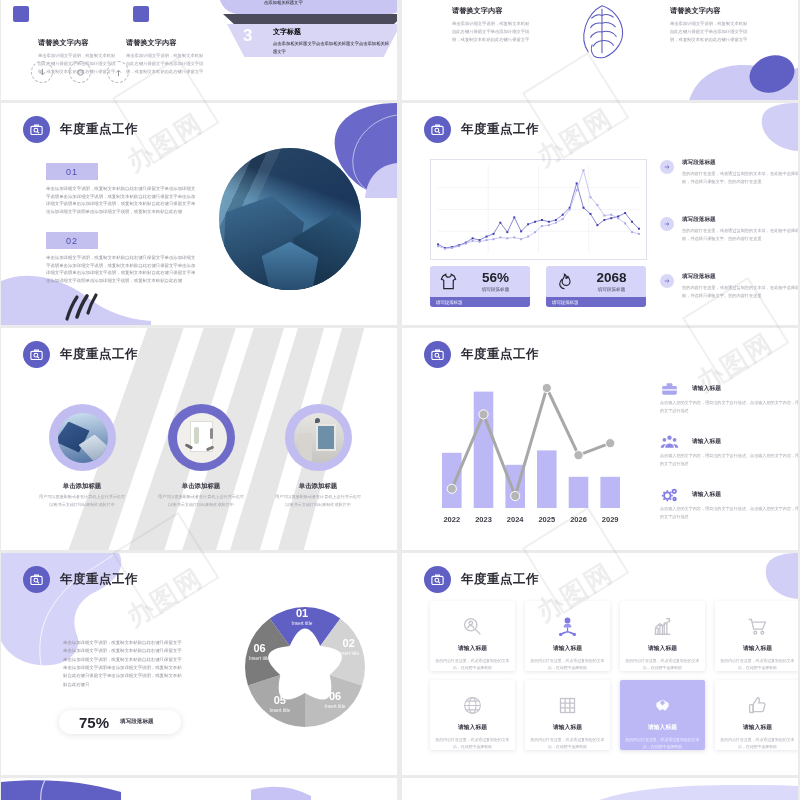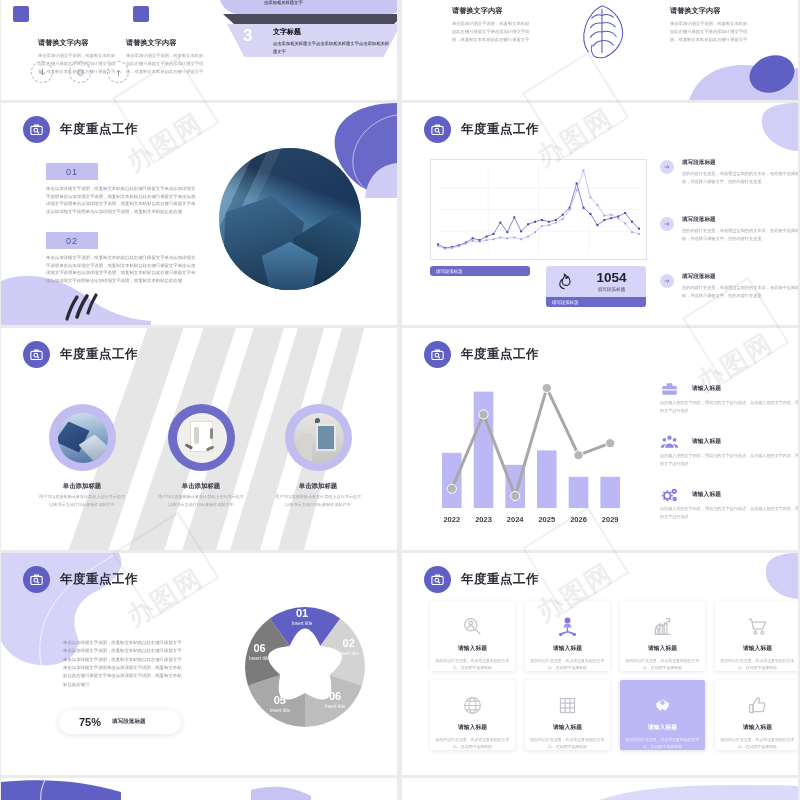--- a/index.html
+++ b/index.html
@@ -101,21 +101,21 @@
 
   
   .pw-label { position:absolute; text-align:center; color:#fff; pointer-events:none; }
   .pw-num { font-size:11px; font-weight:bold; line-height:1; }
   .pw-sub { font-size:4.8px; margin-top:2px; opacity:.92; }
   .pill {
     position:absolute; background:#fff; border-radius:20px;
     box-shadow:0 1px 6px rgba(90,90,130,.16);
     display:flex; align-items:center; gap:11px; padding:0 20px;
   }
-  .pill-num { font-size:11px; font-weight:bold; color:#26262f; }
+  .pill-num { font-size:15px; font-weight:bold; color:#26262f; }
   .pill-lbl { font-size:5.6px; font-weight:bold; color:#3b3b48; }
 
   
   .tile {
     position:absolute; background:#fff; border-radius:2px;
     box-shadow:0 1px 4px rgba(120,120,150,.18);
     display:flex; flex-direction:column; align-items:center; padding-top:15px;
   }
   .tile.hl { background:#bcb8f6; box-shadow:0 1px 4px rgba(120,120,150,.25); }
   .tile-ico { height:22px; display:flex; align-items:center; justify-content:center; }
@@ -351,33 +351,44 @@
           <rect x="174.7" y="55.7" width="2" height="2" fill="#a7a6e8"></rect>
           <rect x="181.7" y="54.8" width="2" height="2" fill="#a7a6e8"></rect>
           <rect x="188.8" y="58.4" width="2" height="2" fill="#a7a6e8"></rect>
           <rect x="195.9" y="63.7" width="2" height="2" fill="#a7a6e8"></rect>
           <rect x="202.9" y="72.6" width="2" height="2" fill="#a7a6e8"></rect>
           <rect x="210.0" y="74.4" width="2" height="2" fill="#a7a6e8"></rect>
         </svg>
     </div>
 
     <div class="stat-card" style="left:28px;top:163px;width:100px;">
+      <div class="stat-top">
+        <div class="stat-icon">
+          <svg viewBox="0 0 24 24" fill="none" stroke="#25252f" stroke-width="1.5">
+            <path d="M8.5 3 5 5 3 9l3 1.5V21h12V10.5L21 9l-2-4-3.5-2a3.5 3.5 0 0 1-7 0Z"></path>
+          </svg>
+        </div>
+        <div class="stat-texts">
+          <div class="stat-num">56%</div>
+          <div class="stat-sub">填写段落标题</div>
+        </div>
+      </div>
       <div class="stat-foot">填写段落标题</div>
     </div>
 
     <div class="stat-card" style="left:144px;top:163px;width:100px;">
       <div class="stat-top">
         <div class="stat-icon">
           <svg viewBox="0 0 24 24" fill="none" stroke="#25252f" stroke-width="1.5">
             <path d="M12 3c1 4-3 5-3 9a5 5 0 0 0 10 0c0-3-2-5-3-7 0 2-1 3-2 3 .5-2 0-4-2-5Z"></path>
             <path d="M9 9c-2 2-3 4-3 6a6 6 0 0 0 6 6"></path>
           </svg>
         </div>
         <div class="stat-texts">
-          <div class="stat-num">1054</div>
+          <div class="stat-num">2068</div>
           <div class="stat-sub">填写段落标题</div>
         </div>
       </div>
       <div class="stat-foot">填写段落标题</div>
     </div>
 
     <div class="bullet-row" style="left:258px;top:56px;">
       <div class="bullet-ico">
         <svg viewBox="0 0 24 24" fill="none" stroke="#6a68c8" stroke-width="2.2">
             <path d="M5 12h13M13 7l5 5-5 5"></path>

